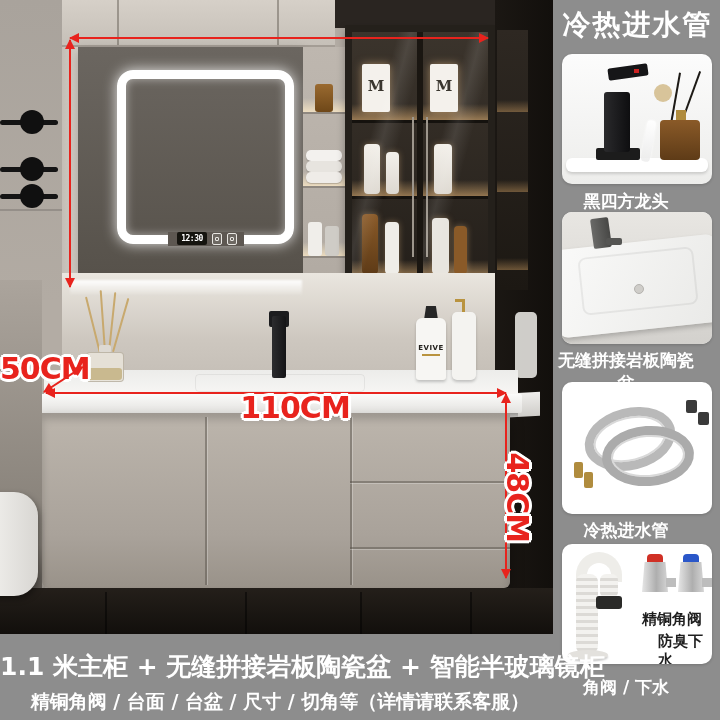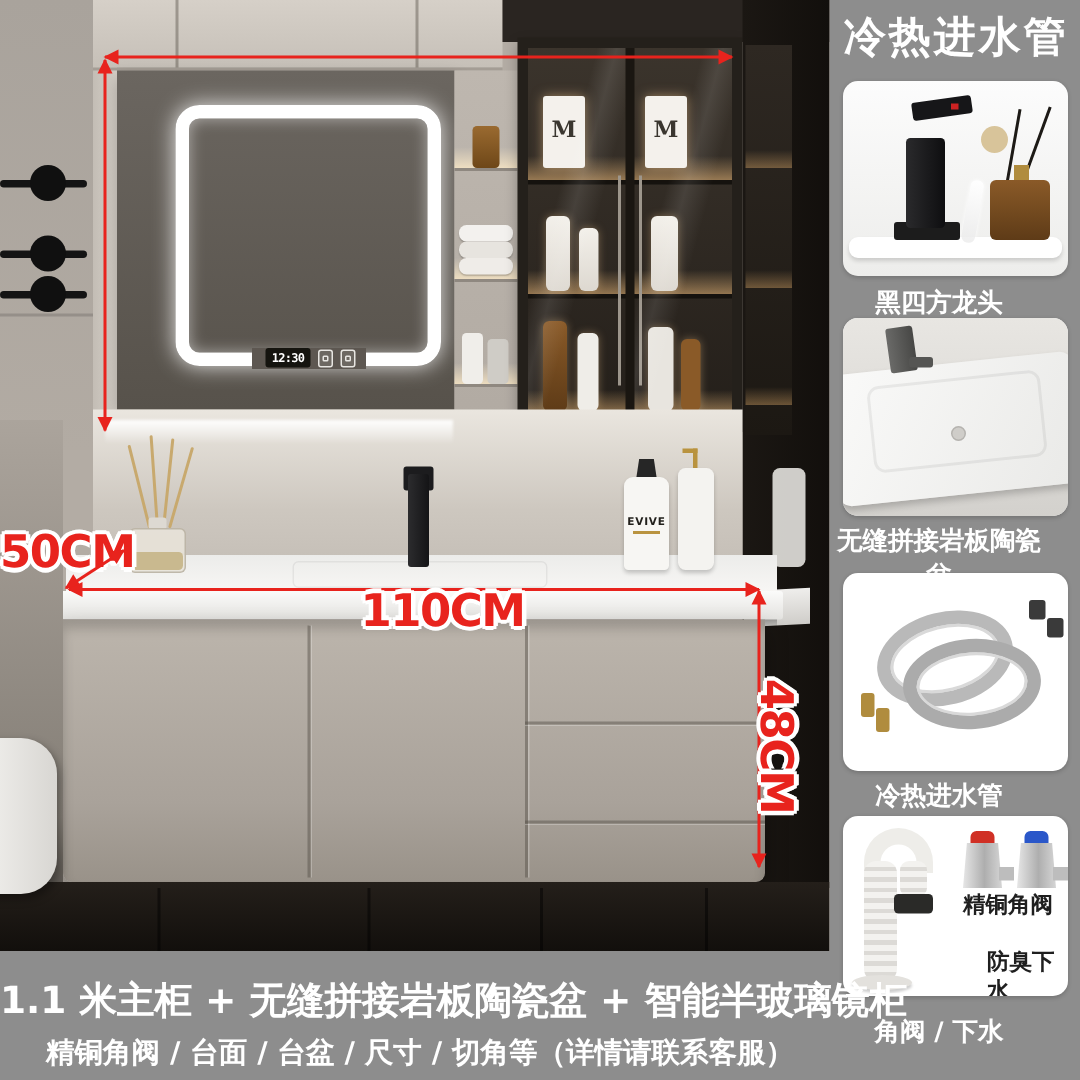--- a/index.html
+++ b/index.html
@@ -319,19 +319,19 @@
   <div class="abs d-vert"></div>
   <div class="abs d-down"></div>
   <div class="abs d-collar"></div>
   <div class="abs d-flange"></div>
   <div class="abs valve-cap" style="left:85px; top:10px; background:#d03025;"></div>
   <div class="abs valve" style="left:80px; top:18px;"></div>
   <div class="abs valve-out" style="left:104px; top:34px;"></div>
   <div class="abs valve-cap" style="left:121px; top:10px; background:#2a57c9;"></div>
   <div class="abs valve" style="left:116px; top:18px;"></div>
   <div class="abs valve-out" style="left:140px; top:34px;"></div>
-  <div class="d-text" style="left:80px; top:50px;">精铜角阀</div>
+  <div class="d-text" style="left:80px; top:66px;">精铜角阀</div>
   <div class="d-text" style="left:96px; top:88px;">防臭下水</div>
 </div>
 <div class="abs sb-label" style="top:676px;">角阀 / 下水</div>
 
 <div class="abs ft-title">1.1 米主柜 + 无缝拼接岩板陶瓷盆 + 智能半玻璃镜柜</div>
 <div class="abs ft-sub">精铜角阀 / 台面 / 台盆 / 尺寸 / 切角等（详情请联系客服）</div>
 
 </body></html>

